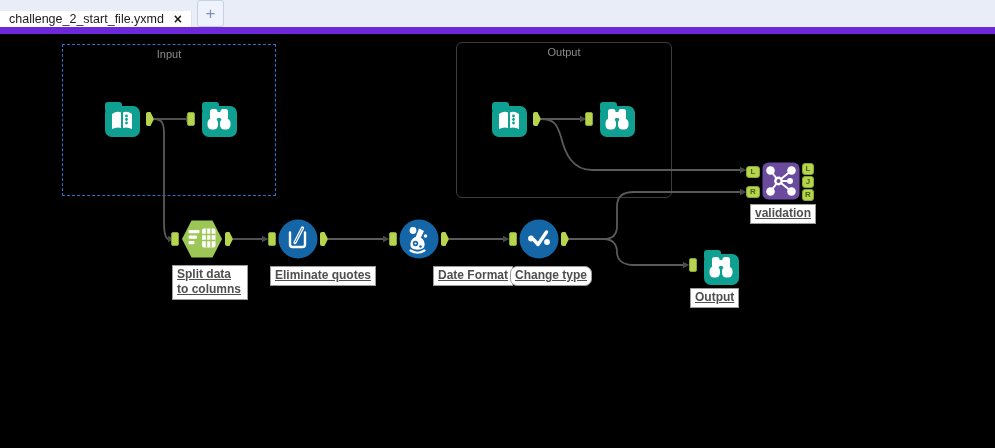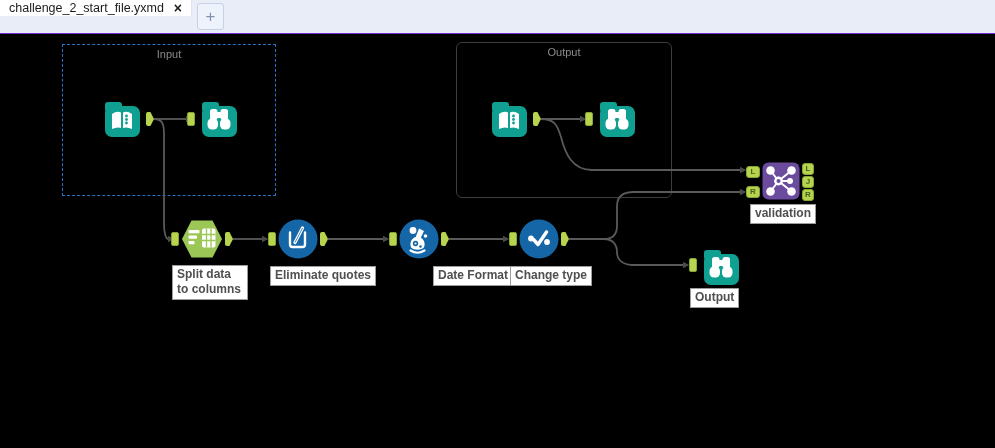--- a/index.html
+++ b/index.html
@@ -2,22 +2,22 @@
 <html style="--teal: #0FA092; --green-tool: #9CC655; --blue-tool: #1566A7; --purple-tool: #6B4B9E; --anchor-fill: #B8D44E; --anchor-border: #85A633; --connector: #5A5A5A; --container-input-border: #2B72C8; --container-output-border: #3D3D3D; --tab-bar-bg: #E9EDF8; --label-border: #9C9C9C; --label-text: #4F4F4F;"><head>
 <meta charset="utf-8">
 <style>
   * { margin:0; padding:0; box-sizing:border-box; }
   html,body { width:995px; height:448px; }
   body { font-family:"Liberation Sans", sans-serif; background:#fff; overflow:hidden; }
   .screen { position:relative; width:995px; height:448px; background:#fff; }
 
   
   .tabbar { position:absolute; left:0; top:0; width:100%; height:34px;
-            background:var(--tab-bar-bg); border-bottom:1px solid #6d28d9;
-            display:flex; align-items:flex-start; z-index:20; }
+            background:var(--tab-bar-bg); border-bottom:7px solid #6d28d9;
+            display:flex; align-items:flex-end; z-index:20; }
   .tab-active { background:#fff; width:192px; display:flex; align-items:center;
                 justify-content:space-between; padding:0 9px 0 9px;
                 border-right:1px solid #dde3f0; }
   .tab-title { font-size:12.5px; color:#1b1b1b; white-space:nowrap; }
   .tab-close { font-size:14px; font-weight:bold; color:#1b1b1b; margin-left:8px; cursor:pointer; }
   .newtab-btn { margin:3px 0 3px 5px; width:27px; height:27px; align-self:center;
                 background:#eef2fb; border:1px solid #c6d1e8; border-radius:3px;
                 display:flex; align-items:center; justify-content:center;
                 color:#8090b2; font-size:17px; line-height:1; cursor:pointer; }
 
@@ -46,21 +46,21 @@
   .anchor.in  { left:-10px; }
 
   .jtab { position:absolute; width:14px; height:12px; z-index:4;
           background:var(--anchor-fill); border:1px solid var(--anchor-border);
           border-radius:3px; display:flex; align-items:center; justify-content:center;
           font-size:8px; font-weight:bold; color:#44611c; line-height:1; }
   .jtab.jout { width:12px; }
 
   .tool-label { position:absolute; z-index:5; background:#fff;
                 border:1px solid var(--label-border); color:var(--label-text);
-                font-size:12px; font-weight:bold; line-height:15px; padding:1px 4px 2px; }
+                font-size:12px; font-weight:bold; line-height:15px; padding:1px 4px 2px;text-decoration:underline; }
 </style>
 </head>
 <body>
 
 <div class="screen">
 
   <div class="tabbar">
     <div class="tab-active">
       <span class="tab-title">challenge_2_start_file.yxmd</span>
       <span class="tab-close">×</span>
@@ -258,18 +258,18 @@
           <rect x="10.5" y="21.5" width="10.5" height="11" rx="4.5" fill="#fff"></rect>
           <rect x="23" y="21.5" width="10.5" height="11" rx="4.5" fill="#fff"></rect>
         </svg>
       </span>
       <span class="anchor in" style="top:13px;"></span>
     </div>
 
     <div class="tool-label" style="left:172px; top:265px; width:76px;">Split data to columns</div>
     <div class="tool-label" style="left:270px; top:266px;">Eliminate quotes</div>
     <div class="tool-label" style="left:389px; top:266px;margin-left:44px;">Date Format</div>
-    <div class="tool-label" style="left:510px; top:266px;">Change type</div>
+    <div class="tool-label" style="left:510px; top:266px;border-radius:7px;">Change type</div>
     <div class="tool-label" style="left:750px; top:204px;">validation</div>
     <div class="tool-label" style="left:690px; top:288px;">Output</div>
 
   </div>
 </div>
 
 </body></html>

